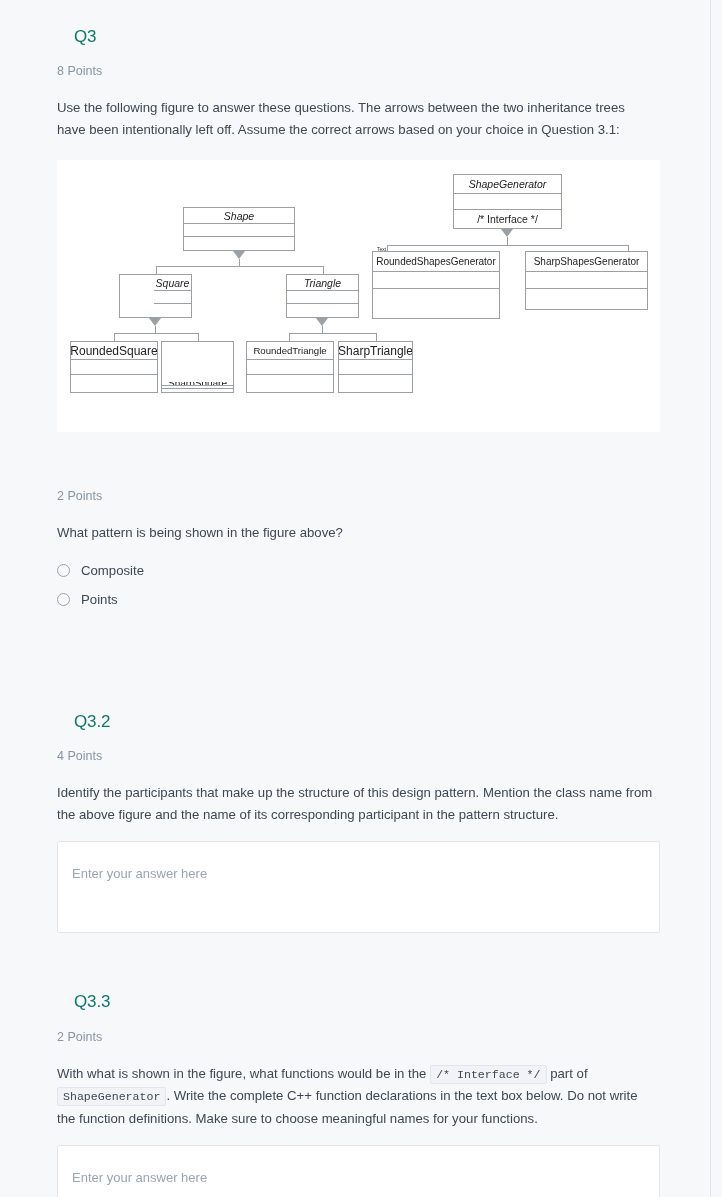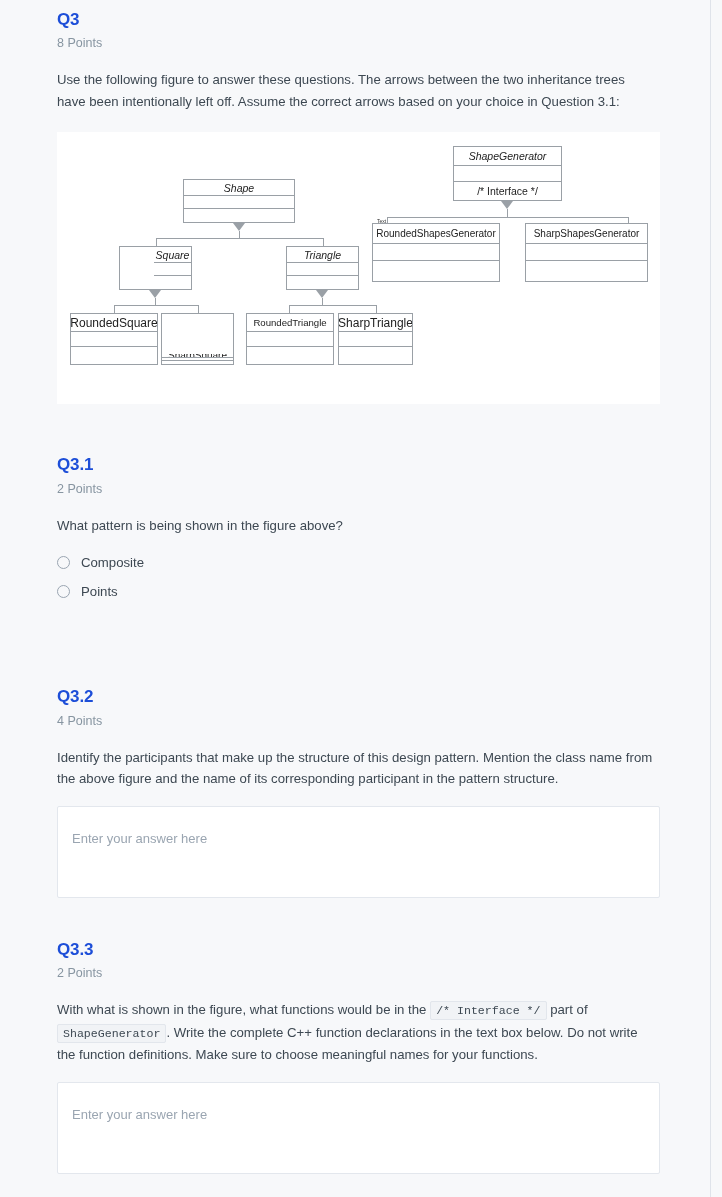--- a/index.html
+++ b/index.html
@@ -24,24 +24,24 @@
     position: absolute;
     top: 0; right: 0;
     width: 10px; height: 1197px;
     background: #f7f8fa;
   }
 
   .q-block { padding: 0 57px; }
 
   .q-title {
     font-size: 17px;
-    font-weight: bold;
-    color: #1d4ed8;
+    font-weight: normal;
+    color: #0f766e;
     letter-spacing: -0.1px;
-    margin: 0;
+    margin: 17px;
     line-height: 1.2;
   }
   .q-points {
     font-size: 12.5px;
     color: #8795a1;
     margin-top: 6px;
     line-height: 1.2;
   }
   .q-text {
     font-size: 13.2px;
@@ -157,21 +157,21 @@
           <div class="cell" style="height:19px;">/* Interface */</div>
         </div>
 
         <div class="tri-out" style="left:444px; top:69px; transform:rotate(180deg);"></div>
         <div class="ln v" style="left:450px; top:77px; height:8px;"></div>
         <div class="ln h" style="left:330px; top:85px; width:241px;"></div>
         <div class="ln v" style="left:330px; top:85px; height:6px;"></div>
         <div class="ln v" style="left:571px; top:85px; height:6px;"></div>
         <div class="tiny-label" style="left:320px; top:86px;">Text</div>
 
-        <div class="uml-box" style="left:315px; top:91px; width:128px; height:59px;">
+        <div class="uml-box" style="left:315px; top:91px; width:128px; height:68px;">
           <div class="cell" style="height:20px; font-size:10px;">RoundedShapesGenerator</div>
           <div class="cell" style="height:17px;"></div>
           <div class="cell" style="height:20px;"></div>
         </div>
 
         <div class="uml-box" style="left:468px; top:91px; width:123px; height:59px;">
           <div class="cell" style="height:20px; font-size:10px;">SharpShapesGenerator</div>
           <div class="cell" style="height:17px;"></div>
           <div class="cell" style="height:20px;"></div>
         </div>
@@ -231,21 +231,20 @@
           <div class="cell" style="height:18px; font-size:12px;">SharpTriangle</div>
           <div class="cell" style="height:15px;"></div>
           <div class="cell" style="height:18px;"></div>
         </div>
 
       </div>
     </div>
   </div>
 
   <div class="q-block" style="padding-top:51px;">
-    <div class="q-title">Q3.1</div>
     <div class="q-points">2 Points</div>
     <div class="q-text">What pattern is being shown in the figure above?</div>
 
     <div class="options">
       <div class="option-row">
         <span class="radio"></span>
         <span>Composite</span>
       </div>
       <div class="option-row">
         <span class="radio"></span>

